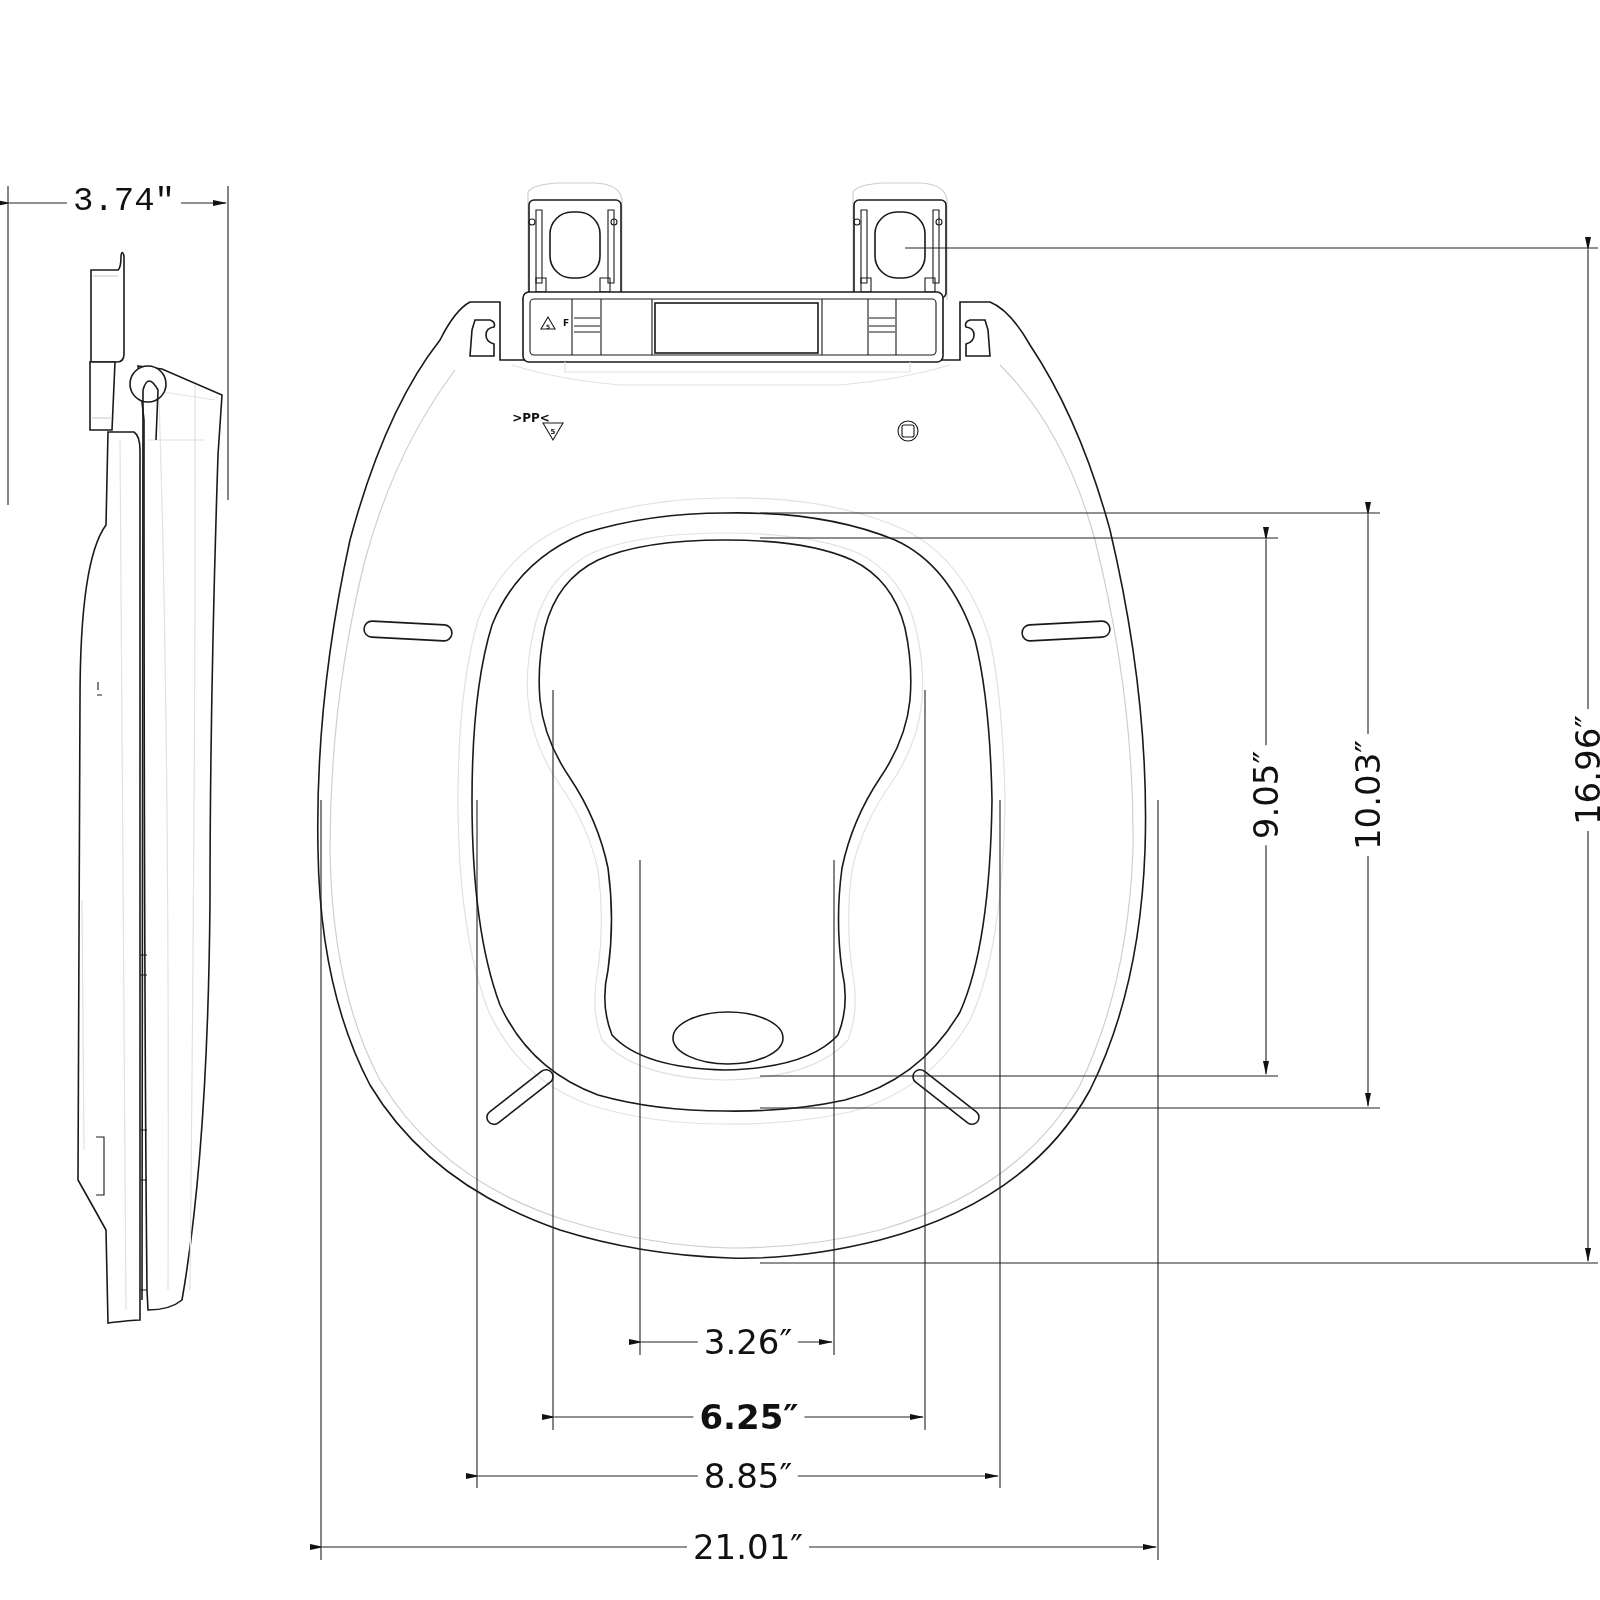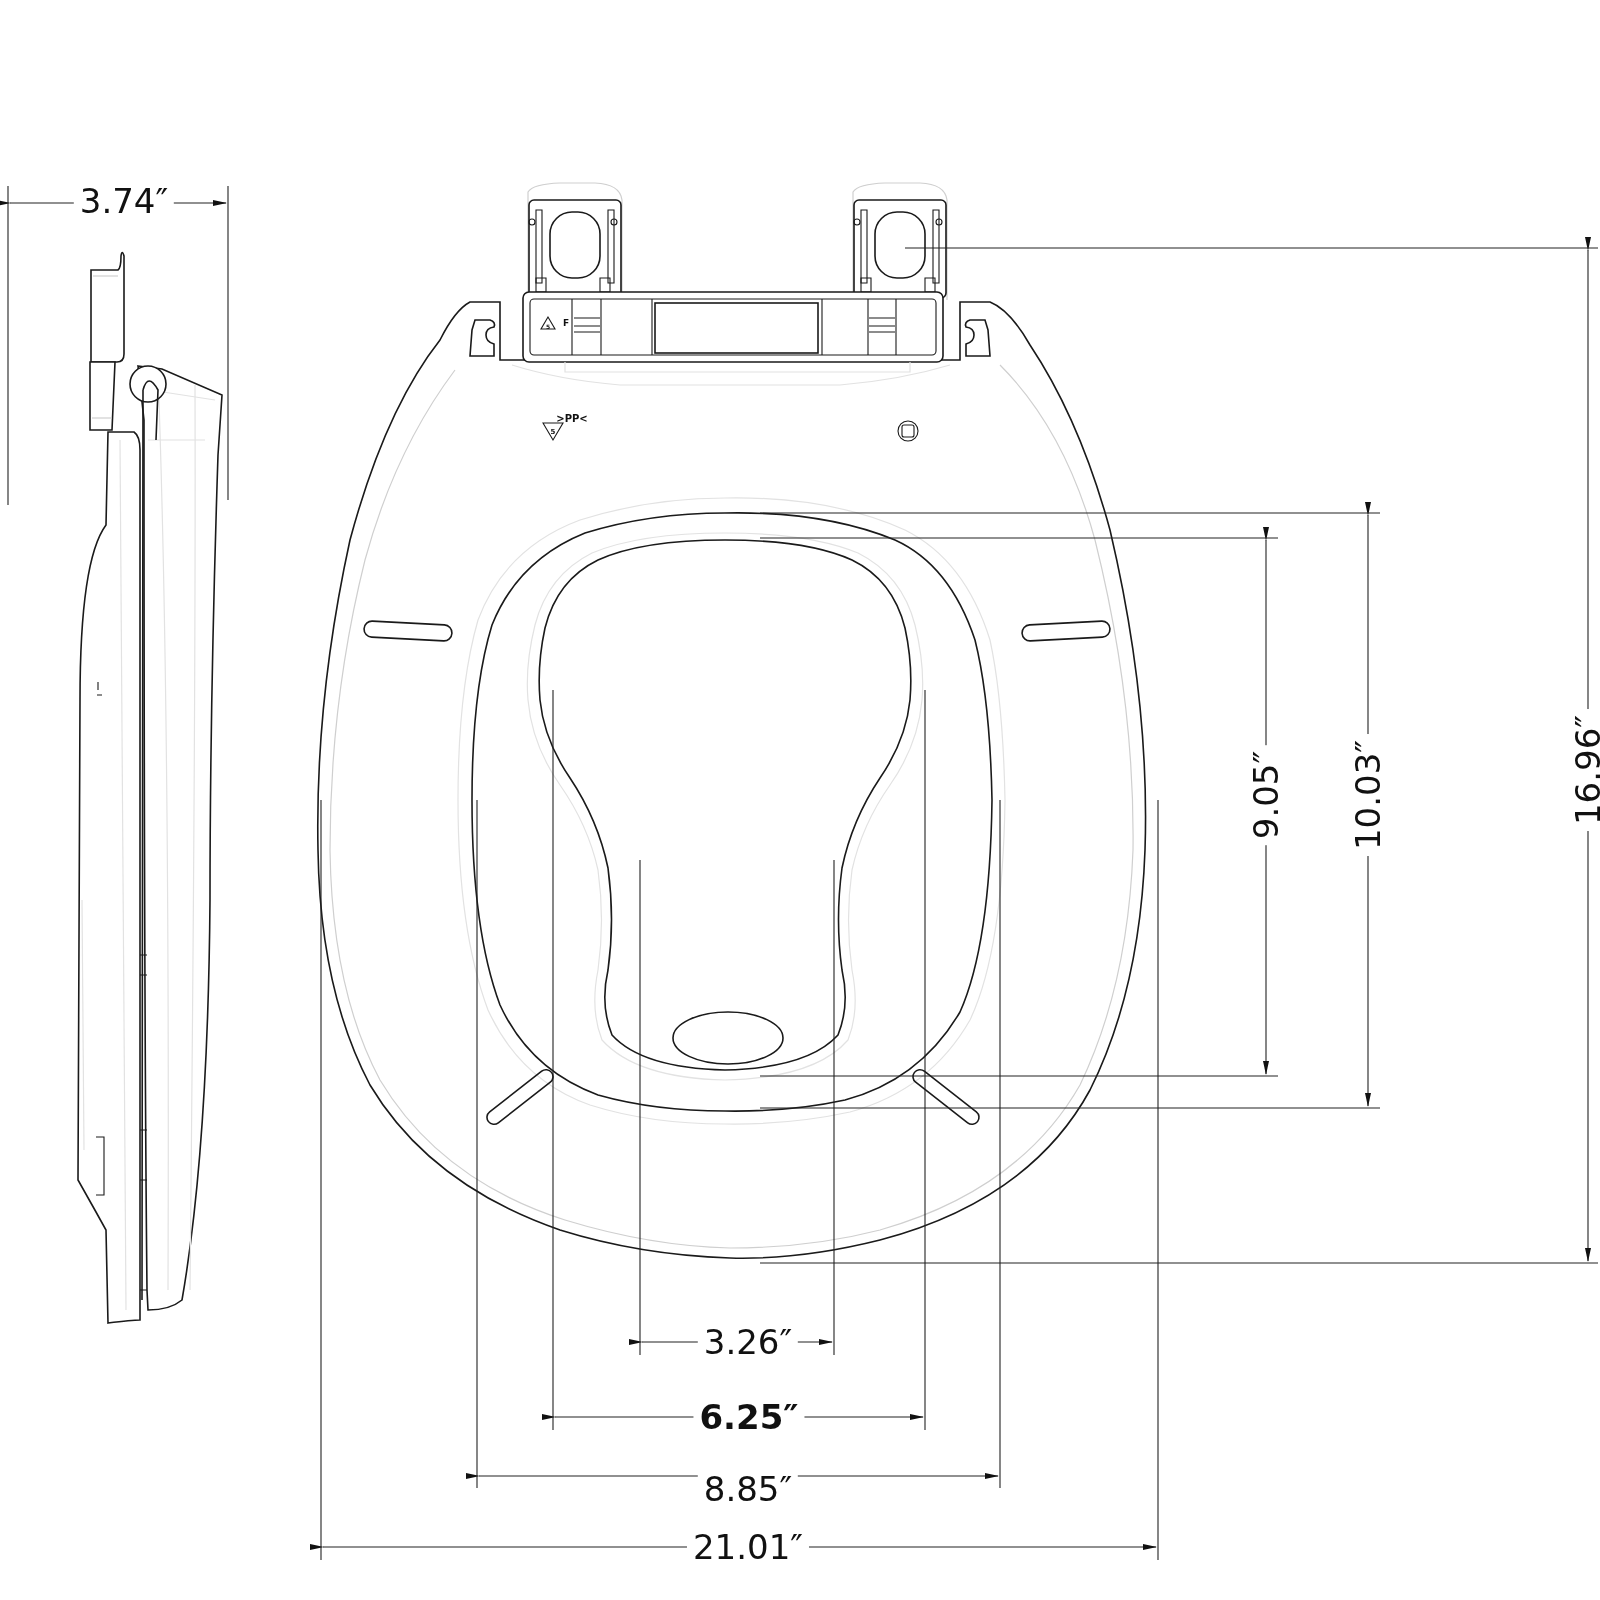--- a/index.html
+++ b/index.html
@@ -173,25 +173,25 @@
     <line class="dim" x1="479" y1="1476" x2="998" y2="1476" marker-start="url(#arr)" marker-end="url(#arr)"></line>
   </g>
 
   <g>
     <line class="dim" x1="321" y1="800" x2="321" y2="1560"></line>
     <line class="dim" x1="1158" y1="800" x2="1158" y2="1560"></line>
     <line class="dim" x1="323" y1="1547" x2="1156" y2="1547" marker-start="url(#arr)" marker-end="url(#arr)"></line>
   </g>
 </svg>
 
-<div class="dimtxt" style="left:124px; top:201px;">3.74″</div>
+<div class="dimtxt" style="left:124px; top:201px;font-family:Liberation Mono, monospace;">3.74″</div>
 <div class="dimtxt v" style="left:1588px; top:770px;">16.96″</div>
 <div class="dimtxt v" style="left:1368px; top:795px;">10.03″</div>
 <div class="dimtxt v" style="left:1266px; top:795px;">9.05″</div>
 <div class="dimtxt" style="left:748px; top:1342px;">3.26″</div>
 <div class="dimtxt" style="left:749px; top:1417px;font-weight:bold;">6.25″</div>
-<div class="dimtxt" style="left:748px; top:1476px;margin-top:13px;">8.85″</div>
+<div class="dimtxt" style="left:748px; top:1476px;">8.85″</div>
 <div class="dimtxt" style="left:748px; top:1547px;">21.01″</div>
 
 <div class="mark" style="left:566px; top:323px;">F</div>
 <div class="mark" style="left:548px; top:326px; font-size:6px;">5</div>
-<div class="mark" style="left:572px; top:418px; font-size:10px;">&gt;PP&lt;</div>
+<div class="mark" style="left:531px; top:418px; font-size:12px;">&gt;PP&lt;</div>
 <div class="mark" style="left:553px; top:432px; font-size:7px;">5</div>
 
 </body></html>

